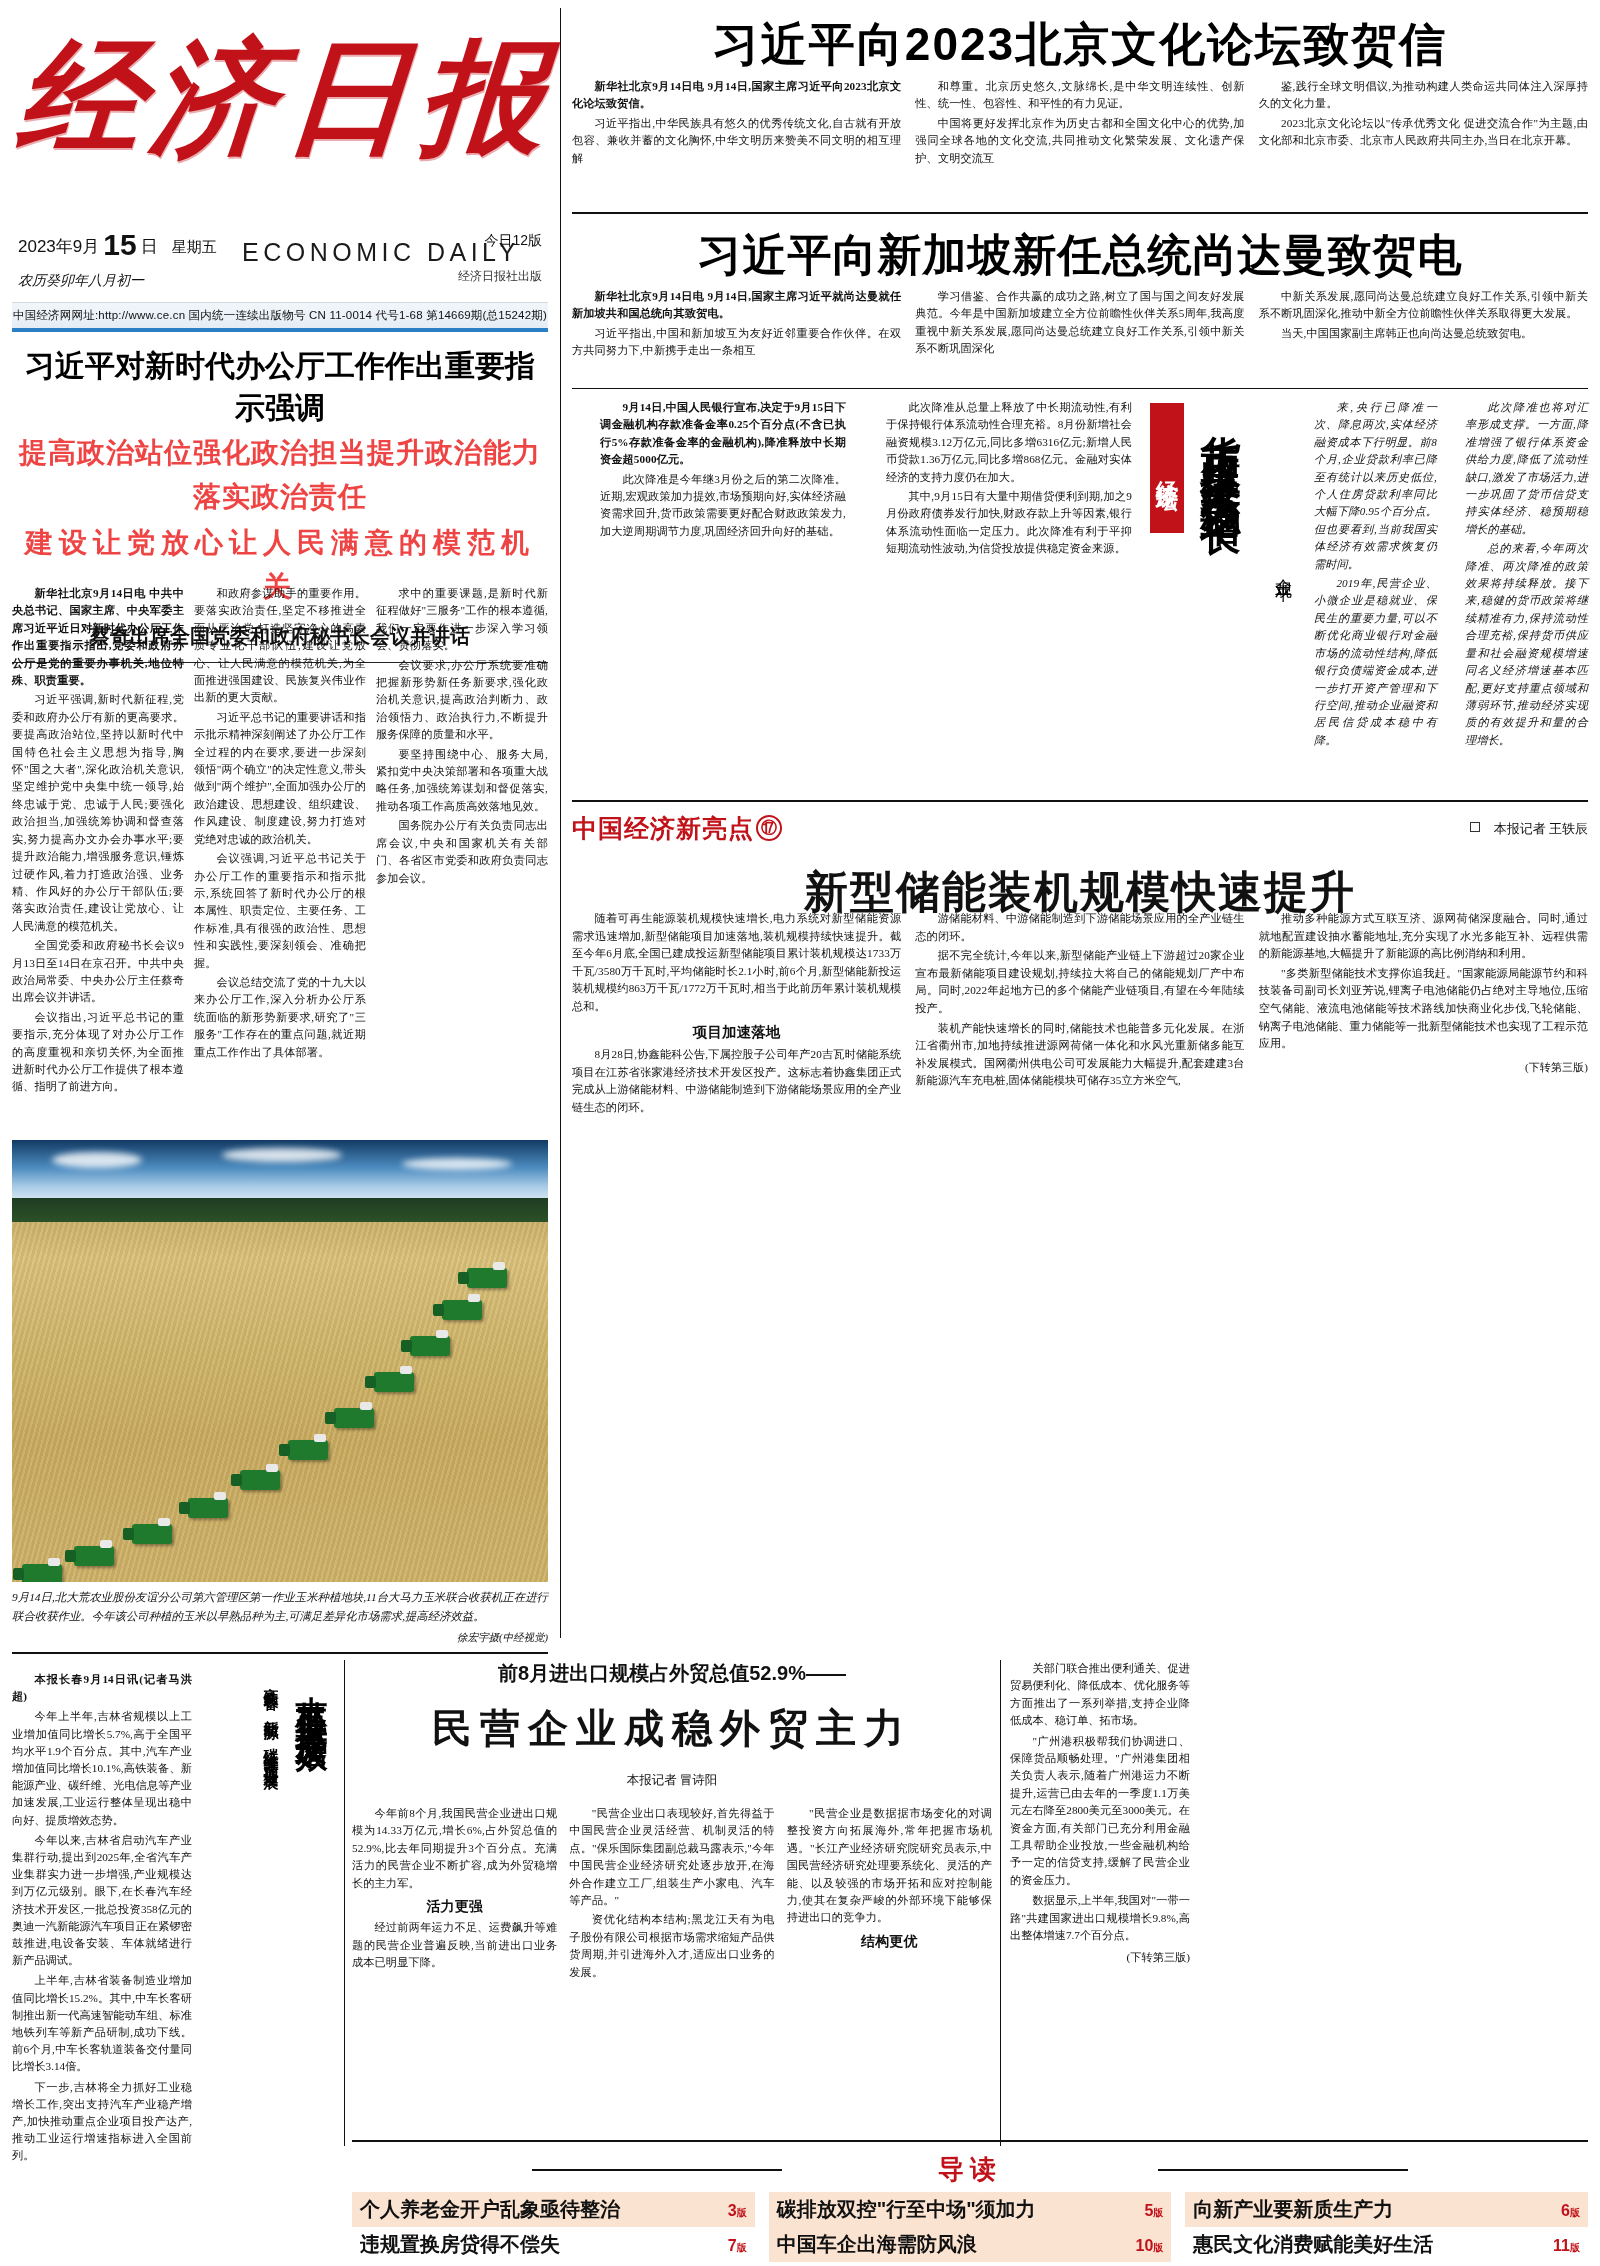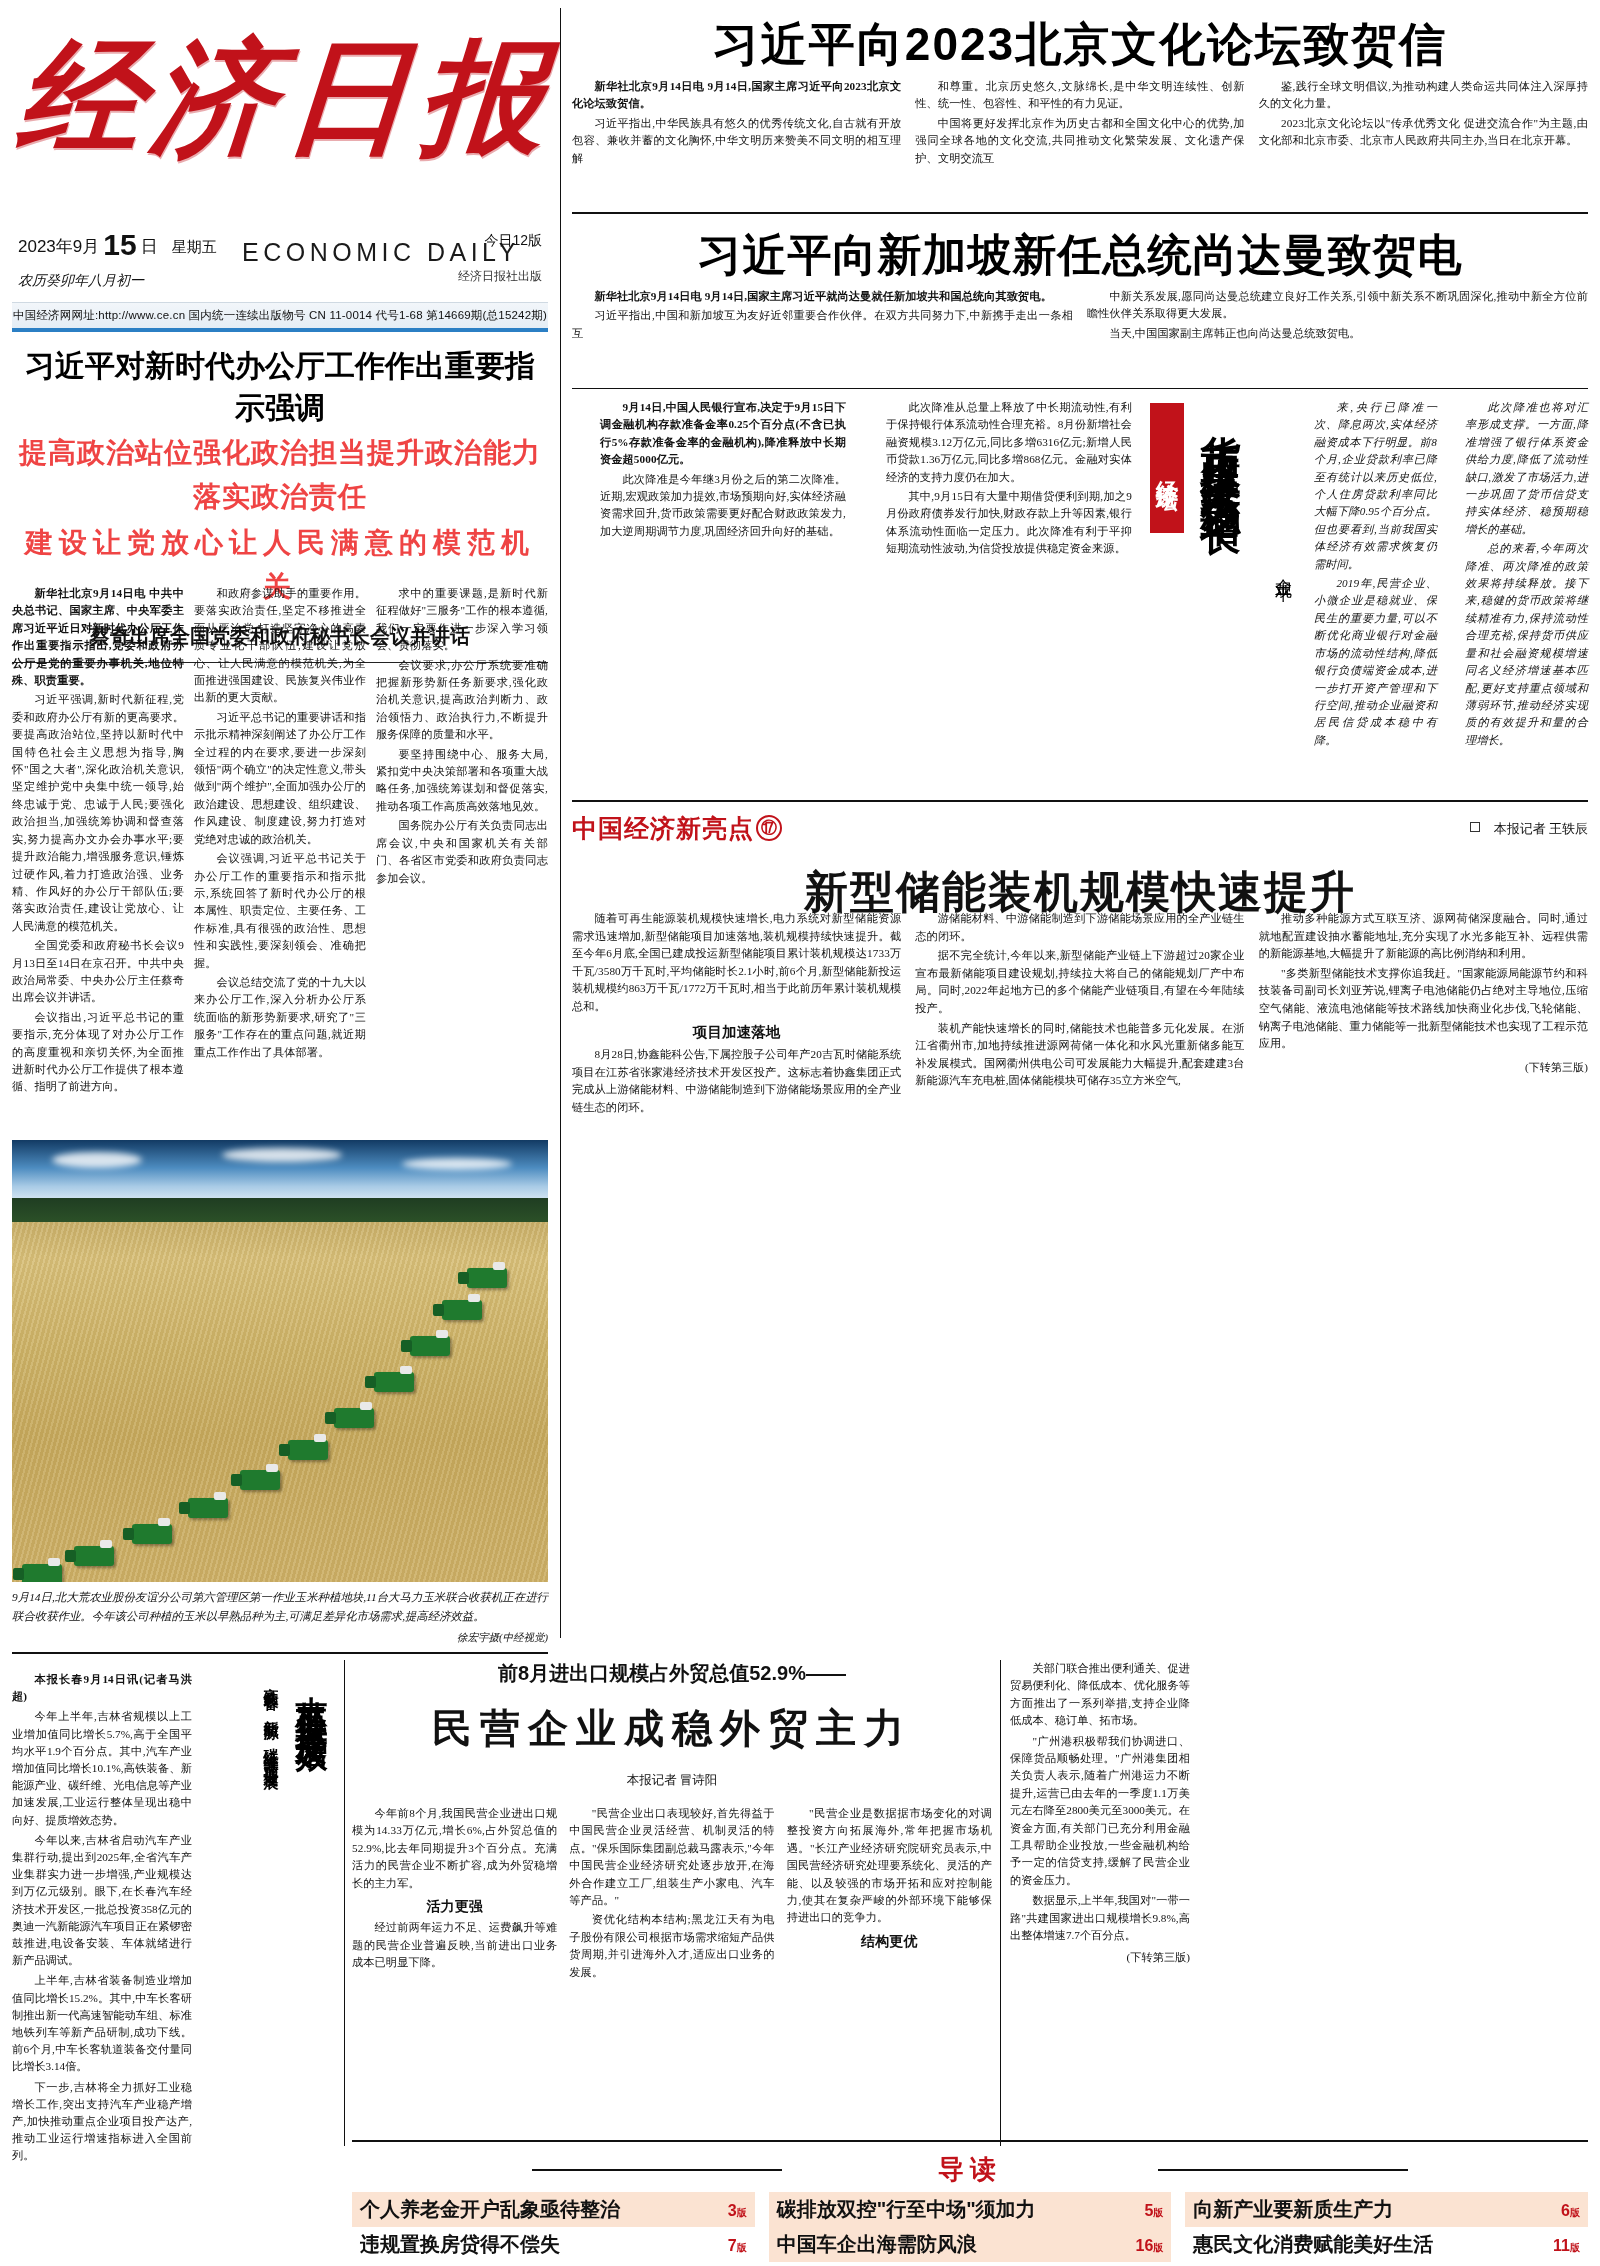--- a/index.html
+++ b/index.html
@@ -402,20 +402,24 @@
 
   <div class="r2">
     <h1>习近平向新加坡新任总统尚达曼致贺电</h1>
   </div>
   <div class="r2-cols">
     <div class="bcol">
       <p class="lede">新华社北京9月14日电 9月14日,国家主席习近平就尚达曼就任新加坡共和国总统向其致贺电。</p>
       <p>习近平指出,中国和新加坡互为友好近邻重要合作伙伴。在双方共同努力下,中新携手走出一条相互</p>
     </div>
     <div class="bcol">
+      <p>学习借鉴、合作共赢的成功之路,树立了国与国之间友好发展典范。今年是中国新加坡建立全方位前瞻性伙伴关系5周年,我高度重视中新关系发展,愿同尚达曼总统建立良好工作关系,引领中新关系不断巩固深化</p>
+      <p></p>
+    </div>
+    <div class="bcol">
       <p>中新关系发展,愿同尚达曼总统建立良好工作关系,引领中新关系不断巩固深化,推动中新全方位前瞻性伙伴关系取得更大发展。</p>
       <p>当天,中国国家副主席韩正也向尚达曼总统致贺电。</p>
     </div>
   </div>
   <div class="sep-h" style="left:572px; top:388px; width:1016px; height:1px; background:#111;"></div>
 
   <div class="forum">
     <div class="forum-body">
       <div class="bcol">
         <p class="lede">9月14日,中国人民银行宣布,决定于9月15日下调金融机构存款准备金率0.25个百分点(不含已执行5%存款准备金率的金融机构),降准释放中长期资金超5000亿元。</p>
@@ -494,21 +498,21 @@
         <span class="p"><span>6</span><span class="u">版</span></span>
       </div>
       <div class="g-item">
         <span class="t">违规置换房贷得不偿失</span>
         <span class="spacer"></span>
         <span class="p"><span>7</span><span class="u">版</span></span>
       </div>
       <div class="g-item tint">
         <span class="t">中国车企出海需防风浪</span>
         <span class="spacer"></span>
-        <span class="p"><span>16</span><span class="u">版</span></span>
+        <span class="p"><span>10</span><span class="u">版</span></span>
       </div>
       <div class="g-item">
         <span class="t">惠民文化消费赋能美好生活</span>
         <span class="spacer"></span>
         <span class="p"><span>11</span><span class="u">版</span></span>
       </div>
     </div>
   </div>
 
 </div>

